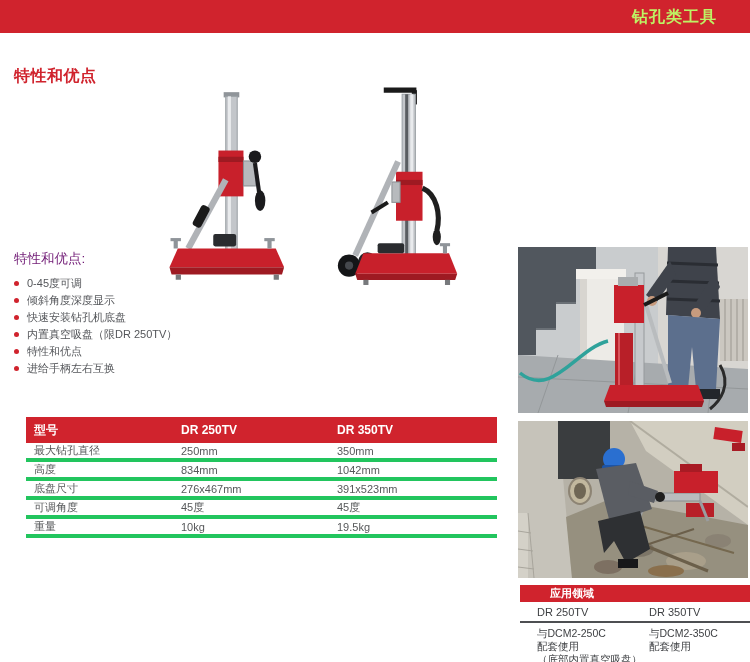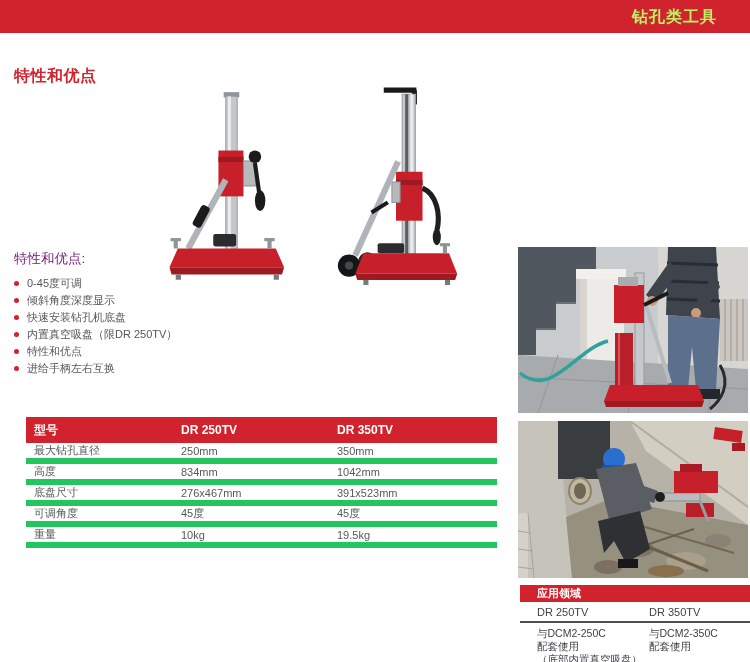--- a/index.html
+++ b/index.html
@@ -44,31 +44,31 @@
     position:absolute; left:3px; top:417px; width:471px;
     border-collapse:collapse; table-layout:fixed;margin-left:23px;
   }
   .spec-table th {
     background:#d0232d; color:#ffffff; font-size:12px; font-weight:bold;
     text-align:left; height:26px; padding:0;
   }
   .spec-table th:first-child, .spec-table td:first-child { padding-left:8px; }
   .spec-table td {
     font-size:11px; color:#56585a; height:13px; padding:0;
-    border-bottom:6px solid #22c55e; white-space:nowrap;
+    border-bottom:4px solid #22c55e; white-space:nowrap;
   }
   
   .photo1 { position:absolute; left:518px; top:247px; width:230px; height:166px; }
   .photo2 { position:absolute; left:518px; top:421px; width:230px; height:157px; }
   .photo1 svg, .photo2 svg, .product-images svg { display:block; }
   
   .app-box { position:absolute; left:520px; top:585px; width:230px; }
   .app-heading {
     height:17px; line-height:17px; background:#d0232d; color:#ffffff;
-    font-size:11px; font-weight:bold; padding-left:17px;
+    font-size:11px; font-weight:bold; padding-left:30px;
   }
   .app-models {
     display:flex; padding:4px 0 3px 0; border-bottom:2px solid #4d4f52;
     font-size:11px; color:#3d3f42;
   }
   .app-details { display:flex; padding-top:4px; font-size:10.5px; color:#3d3f42; }
   .app-col1 { margin-left:17px; width:112px; flex:0 0 auto; }
   .app-col2 { flex:1; }
   .app-details .line { line-height:13px; }
 </style>

